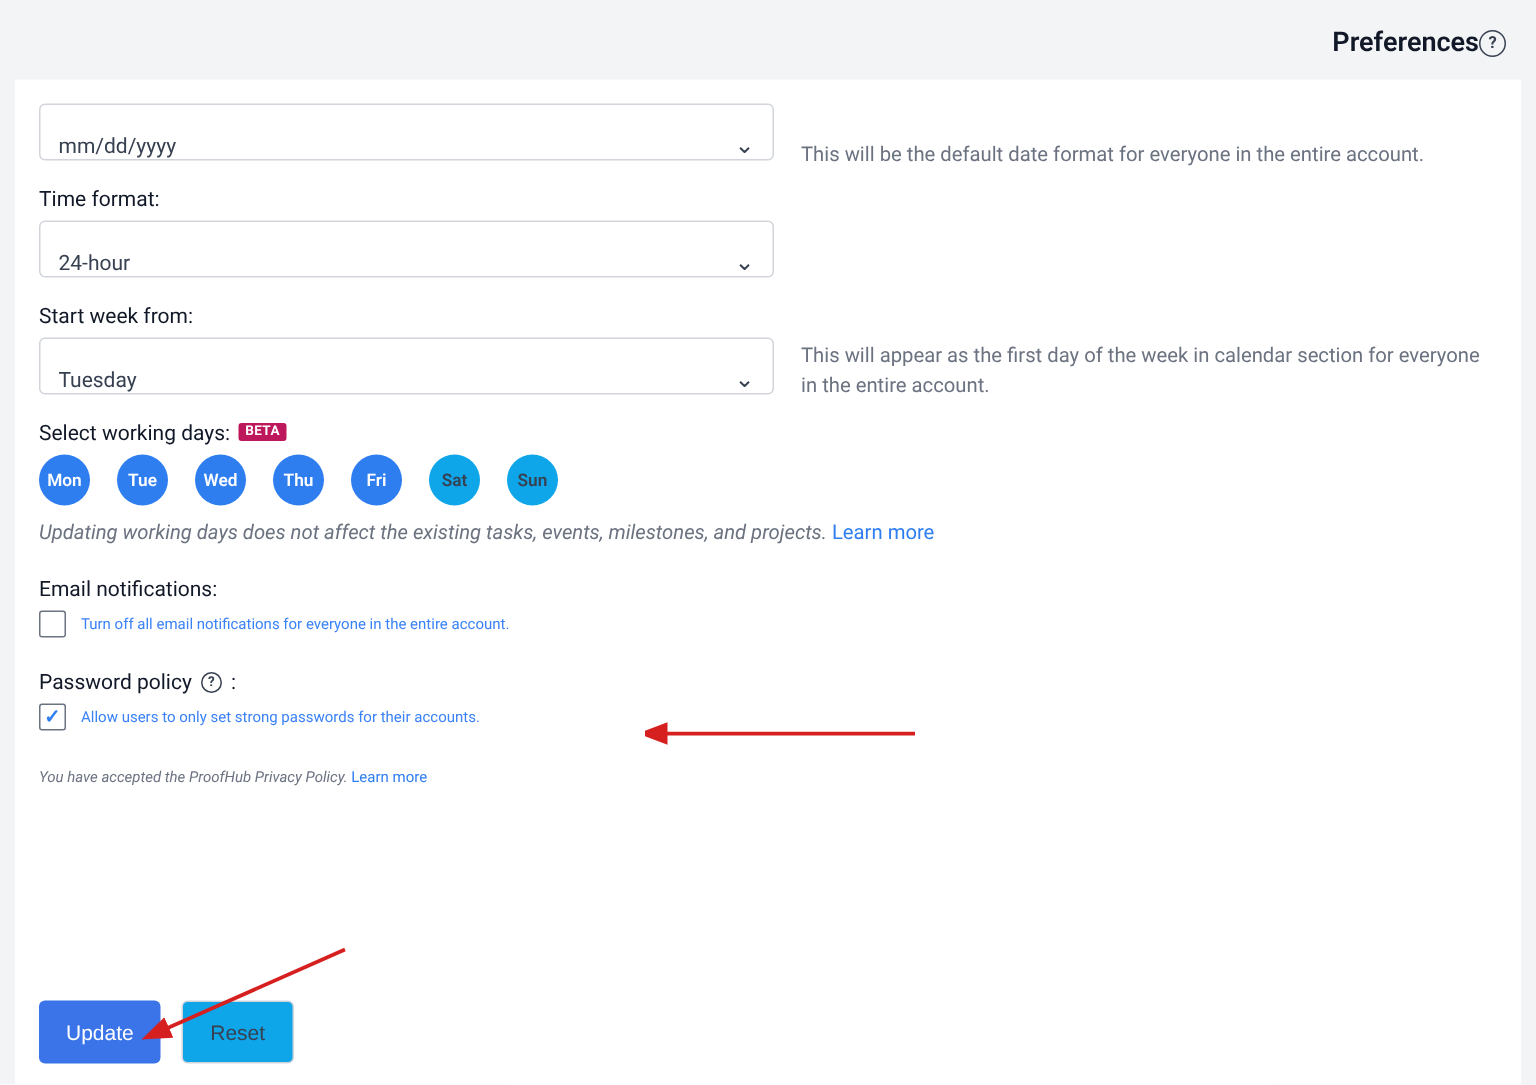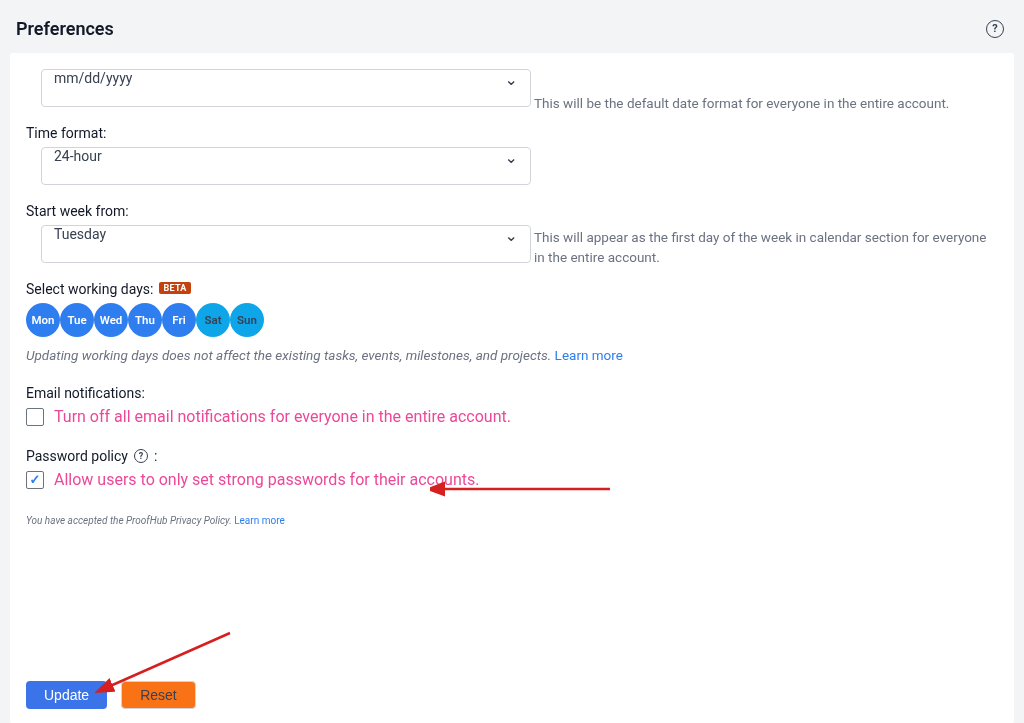--- a/index.html
+++ b/index.html
@@ -8,21 +8,21 @@
       background: #f3f4f6;
       color: #1f2937;
       font-size: 14px;
       width: 1024px;
       height: 723px;
       overflow: hidden;
     }
     .header {
       display: flex;
       align-items: center;
-      justify-content: space-between;
+      justify-content: flex-end;
       padding: 18px 20px 14px 16px;
     }
     .header h1 {
       font-size: 18px;
       font-weight: 600;
       color: #111827;
     }
     .help-circle {
       width: 18px; height: 18px;
       border: 1.6px solid #374151;
@@ -58,51 +58,50 @@
       align-items: center;
       gap: 6px;
     }
     .select {
       width: 100%;
       height: 38px;
       border: 1px solid #d1d5db;
       border-radius: 4px;
       padding: 0 12px;
       display: flex;
-      align-items: flex-start;
+      align-items: flex-end;
       justify-content: space-between;
       color: #374151;
       font-size: 14px;
       background: #fff;
       cursor: pointer;
       margin-bottom: 14px;
-      margin-left: 15px;
     }
     .chev { font-size: 16px; color: #374151; }
     .desc {
       font-size: 13.5px;
       color: #6b7280;
       line-height: 1.5;
     }
 
     .beta {
-      background: #c2410c;
+      background: #be185d;
       color: #fff;
       font-size: 9px;
       font-weight: 700;
       letter-spacing: 0.3px;
       padding: 1px 4px;
       border-radius: 2px;
       position: relative;
       top: -1px;
       text-align: right;
     }
     .days {
       display: flex;
-      gap: 0;
+      gap: 18px;
       margin-top: 6px;
       margin-bottom: 10px;
     }
     .day {
       width: 34px; height: 34px;
       border-radius: 50%;
       display: inline-flex;
       align-items: center;
       justify-content: center;
       font-size: 11.5px;
@@ -131,21 +130,21 @@
       border-radius: 2px;
       display: inline-flex;
       align-items: center;
       justify-content: center;
       cursor: pointer;
       color: #2f7ef0;
       font-size: 13px;
       font-weight: 900;
     }
     .chk.empty { color: transparent; }
-    .chk-row .txt { font-size: 16px; color: #ec4899; }
+    .chk-row .txt { font-size: 10px; color: #3b82f6; }
 
     .help-sm {
       width: 14px; height: 14px;
       border: 1.4px solid #374151;
       border-radius: 50%;
       display: inline-flex;
       align-items: center;
       justify-content: center;
       font-size: 9px;
       font-weight: 700;
@@ -160,23 +159,23 @@
       font-size: 10px;
     }
 
     .footer {
       position: absolute;
       left: 16px;
       bottom: 14px;
       display: flex;
       gap: 14px;
     }
-    .btn { height: 28px; padding: 0 18px; border-radius: 4px; font-size: 14px; cursor: pointer; display:inline-flex; align-items:center; }
+    .btn { height: 42px; padding: 0 18px; border-radius: 4px; font-size: 14px; cursor: pointer; display:inline-flex; align-items:center; }
     .btn-primary { background: #3b73e8; color:#fff; border:none; }
-    .btn-secondary { background:#f97316; color:#374151; border:1px solid #d1d5db; }
+    .btn-secondary { background:#0ea5e9; color:#374151; border:1px solid #d1d5db; }
 
     
     svg.arrow { position: absolute; pointer-events: none; }
   </style>
 </head>
 <body>
 
 <div class="header">
   <h1>Preferences</h1>
   <span class="help-circle">?</span>

